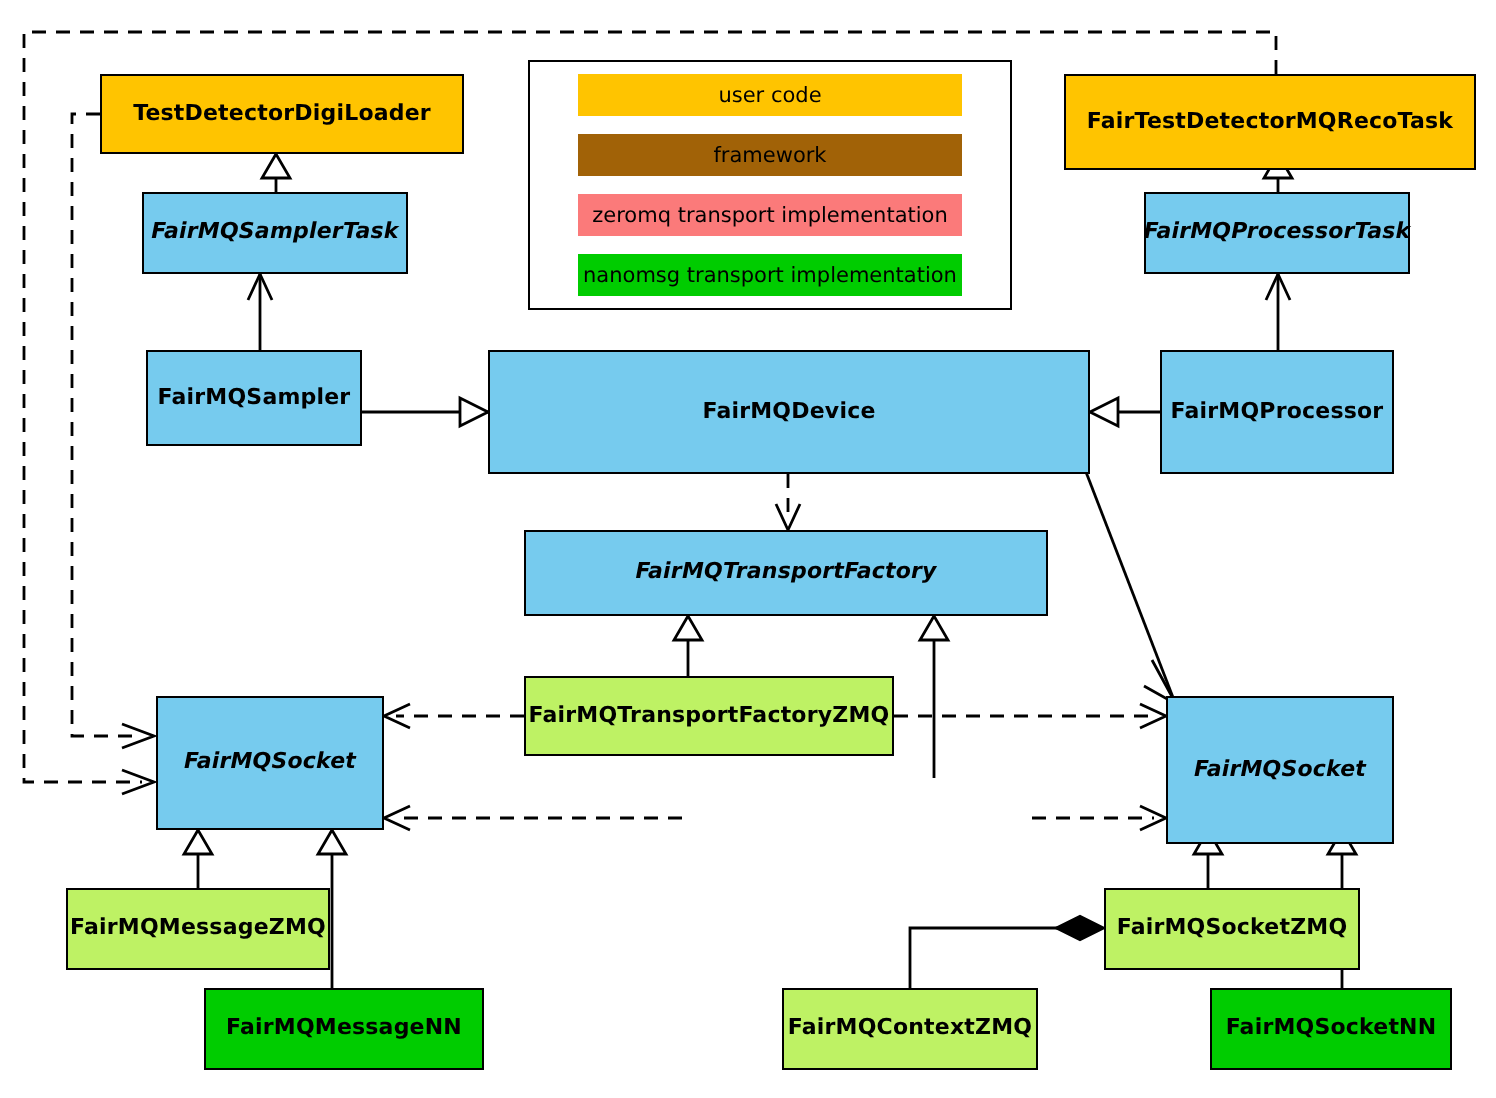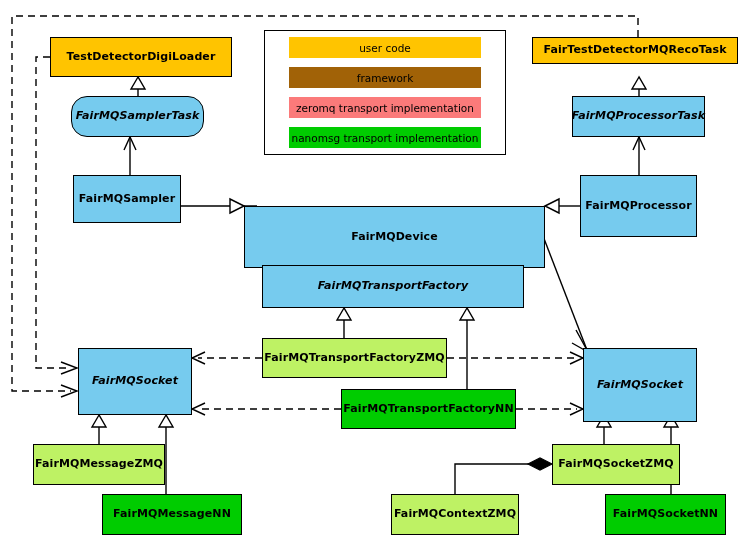--- a/index.html
+++ b/index.html
@@ -209,55 +209,52 @@
     </div>
     <div class="legend-row" style="background:#00CC00;">
       <span>nanomsg transport implementation</span>
     </div>
   </div>
 
   <div class="uml-box c-user" style="left:50px;  top:37px;  width:182px; height:40px;">
     <span>TestDetectorDigiLoader</span>
   </div>
 
-  <div class="uml-box c-frame abstract" style="left:71px;  top:96px;  width:133px; height:41px;border-radius:16px;">
+  <div class="uml-box c-frame abstract" style="left:71px;  top:96px;  width:133px; height:41px;">
     <span>FairMQSamplerTask</span>
   </div>
 
   <div class="uml-box c-frame" style="left:73px;  top:175px; width:108px; height:48px;">
     <span>FairMQSampler</span>
   </div>
 
-  <div class="uml-box c-frame" style="left:244px; top:175px; width:301px; height:62px;margin-top:31px;">
+  <div class="uml-box c-frame" style="left:244px; top:175px; width:301px; height:62px;">
     <span>FairMQDevice</span>
   </div>
 
   <div class="uml-box c-frame" style="left:580px; top:175px; width:117px; height:62px;">
     <span>FairMQProcessor</span>
   </div>
 
-  <div class="uml-box c-user" style="left:532px; top:37px;  width:206px; height:27px;">
+  <div class="uml-box c-user" style="left:532px; top:37px;  width:206px; height:48px;">
     <span>FairTestDetectorMQRecoTask</span>
   </div>
 
   <div class="uml-box c-frame abstract" style="left:572px; top:96px;  width:133px; height:41px;">
     <span>FairMQProcessorTask</span>
   </div>
 
   <div class="uml-box c-frame abstract" style="left:262px; top:265px; width:262px; height:43px;">
     <span>FairMQTransportFactory</span>
   </div>
 
   <div class="uml-box c-zmq" style="left:262px; top:338px; width:185px; height:40px;">
     <span>FairMQTransportFactoryZMQ</span>
   </div>
 
-  <div class="uml-box c-nn" style="left:341px; top:389px; width:175px; height:40px;">
-    <span>FairMQTransportFactoryNN</span>
-  </div>
 
   <div class="uml-box c-frame abstract" style="left:78px;  top:348px; width:114px; height:67px;">
     <span>FairMQSocket</span>
   </div>
 
   <div class="uml-box c-zmq" style="left:33px;  top:444px; width:132px; height:41px;">
     <span>FairMQMessageZMQ</span>
   </div>
 
   <div class="uml-box c-nn" style="left:102px; top:494px; width:140px; height:41px;">

